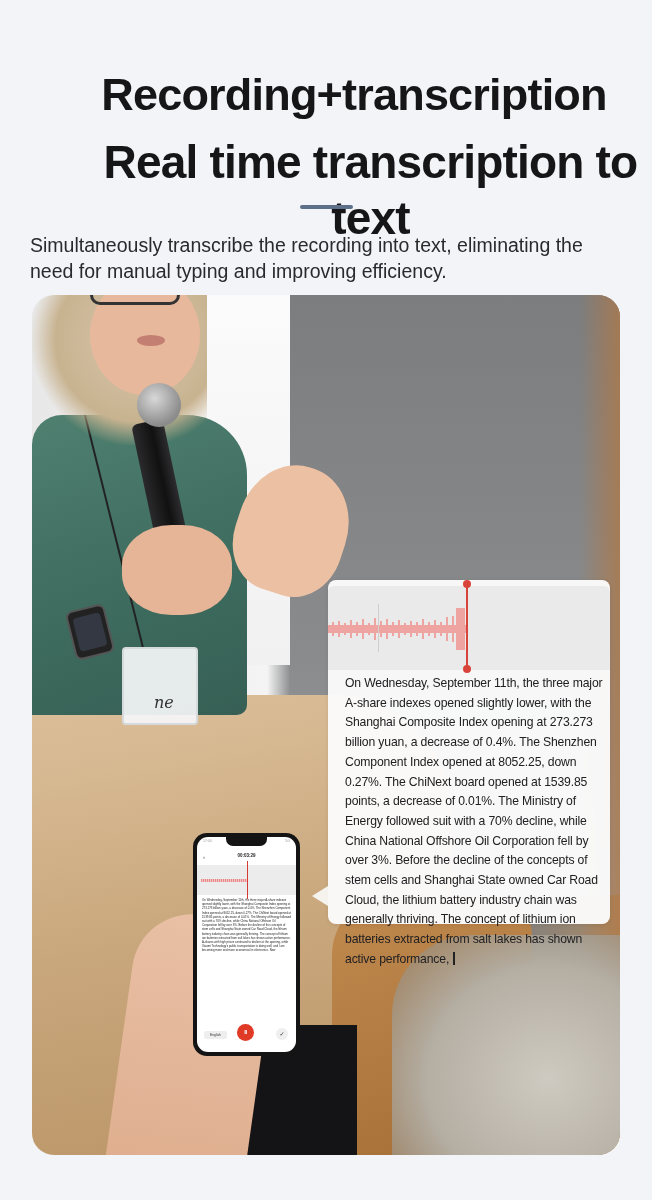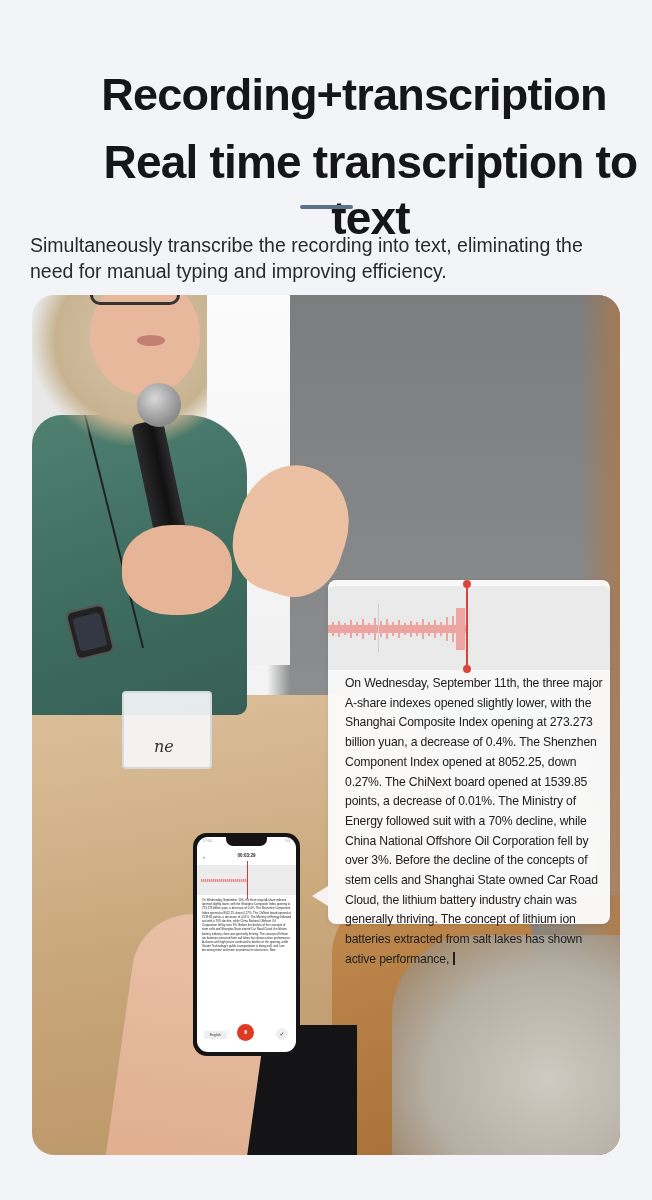--- a/index.html
+++ b/index.html
@@ -27,21 +27,21 @@
   .pants { position: absolute; left: 0; top: 400px; width: 420px; height: 470px; border-radius: 0 120px 0 0; background: linear-gradient(170deg, #dcc09b, #c9a77c 50%, #b99466); }
   .pants-brown { position: absolute; left: 300px; top: 600px; width: 200px; height: 260px; border-radius: 60px 40px 0 0; background: linear-gradient(160deg,#c18a4f,#a46e35); }
   .blur-fg { position: absolute; left: 360px; top: 640px; width: 260px; height: 240px; border-radius: 80px 0 0 0; background: radial-gradient(ellipse at 60% 60%, #cfcac1, #b4aea3 55%, rgba(150,145,135,0.6) 85%); }
   .dark-pants { position: absolute; left: 195px; top: 730px; width: 130px; height: 140px; background: #141416; }
   .mic-head { position: absolute; left: 105px; top: 88px; width: 44px; height: 44px; border-radius: 50%; background: radial-gradient(circle at 40% 35%, #d8d8d8, #8b8b8b 70%); }
   .mic-body { position: absolute; left: 116px; top: 125px; width: 32px; height: 165px; border-radius: 6px; transform: rotate(-12deg); background: linear-gradient(90deg, #2a2a2c, #111 60%, #2d2d30); }
   .hand-left { position: absolute; left: 90px; top: 230px; width: 110px; height: 90px; border-radius: 45%; background: #e6b497; }
   .hand-right { position: absolute; left: 205px; top: 170px; width: 110px; height: 130px; border-radius: 48% 48% 40% 40%; background: #ecc0a2; transform: rotate(18deg); }
   .watch { position: absolute; left: 38px; top: 312px; width: 40px; height: 50px; border-radius: 7px; background: #222; transform: rotate(-14deg); border: 2px solid #555; }
   .watch-screen { position: absolute; left: 4px; top: 6px; width: 28px; height: 34px; border-radius: 4px; background: #333842; }
-  .badge { position: absolute; left: 90px; top: 352px; width: 90px; height: 78px; border: 2px solid #d7dadd; border-radius: 4px; background: rgba(245,246,247,0.92); margin-top: 44px; }
+  .badge { position: absolute; left: 90px; top: 352px; width: 76px; height: 78px; border: 2px solid #d7dadd; border-radius: 4px; background: rgba(245,246,247,0.92); }
   .badge-text { position: absolute; left: 30px; top: 44px; font-family: "DejaVu Serif", serif; font-size: 16px; color: #333; font-style: italic; }
   .lanyard { position: absolute; left: 52px; top: 120px; width: 2px; height: 240px; background: #222; transform: rotate(-14deg); transform-origin: top; }
 
   
   .phone { position: absolute; left: 161px; top: 538px; width: 107px; height: 223px; border-radius: 14px; background: #141414; padding: 4px; }
   .phone-screen { position: relative; width: 100%; height: 100%; border-radius: 11px; background: #fff; overflow: hidden; }
   .notch { position: absolute; left: 29px; top: 0; width: 41px; height: 9px; background: #141414; border-radius: 0 0 7px 7px; }
   .status-l, .status-r { position: absolute; top: 2px; font-size: 3.5px; color: #999; }
   .status-l { left: 6px; } .status-r { right: 6px; }
   .ph-back { position: absolute; left: 6px; top: 17px; font-size: 6px; color: #444; }

